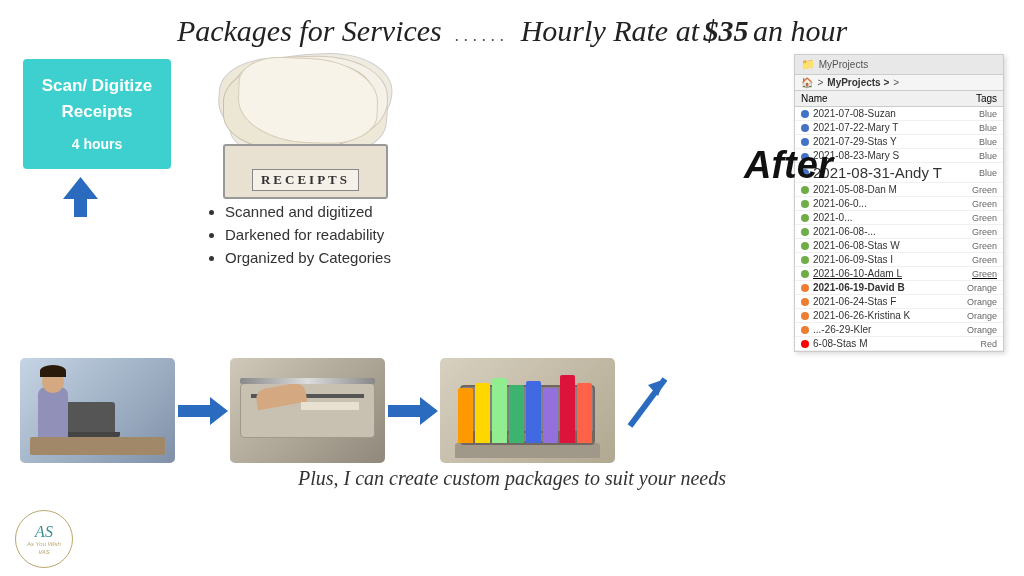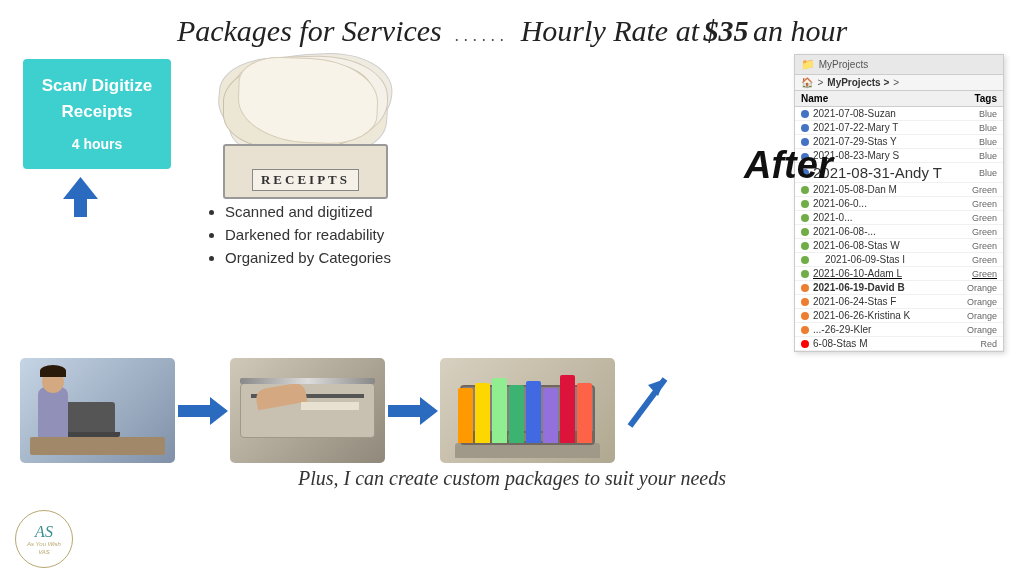--- a/index.html
+++ b/index.html
@@ -74,21 +74,21 @@
         <span style="font-size:10px; color:#555;">MyProjects</span>
       </div>
 
       <div style="font-size:10px; padding:2px 6px; background:#f5f5f5; border-bottom:1px solid #ccc; color:#555; display:flex; align-items:center; gap:4px;">
         <span>🏠</span>
         <span> &gt; </span>
         <span style="color:#333; font-weight:bold;">MyProjects &gt;</span>
         <span> &gt; </span>
       </div>
 
-      <div style="display:flex; justify-content:space-between; padding:2px 6px; background:#f0f0f0; border-bottom:1px solid #ccc; font-weight:bold; font-size:10px;">
+      <div style="display:flex; justify-content:space-between; padding:2px 6px; background:#f0f0f0; border-bottom:1px solid #ccc; font-weight:normal; font-size:10px;">
         <span>Name</span>
         <span>Tags</span>
       </div>
 
       <div id="fb-rows-container">
           <div style="display: flex; align-items: center; padding: 1px 6px; font-size: 10px; border-bottom: 1px solid rgb(240, 240, 240); cursor: pointer;">
       <span style="width:8px;height:8px;border-radius:50%;background:#4472C4;margin-right:4px;flex-shrink:0;display:inline-block;"></span>
       <span style="flex:1;color:#333;font-size:10px;">2021-07-08-Suzan</span>
       <span style="color:#666;font-size:9px;">Blue</span>
     </div>
@@ -130,21 +130,21 @@
           <div style="display: flex; align-items: center; padding: 1px 6px; font-size: 10px; border-bottom: 1px solid rgb(240, 240, 240); cursor: pointer;">
       <span style="width:8px;height:8px;border-radius:50%;background:#70AD47;margin-right:4px;flex-shrink:0;display:inline-block;"></span>
       <span style="flex:1;color:#333;font-size:10px;">2021-06-08-...</span>
       <span style="color:#666;font-size:9px;">Green</span>
     </div>
           <div style="display: flex; align-items: center; padding: 1px 6px; font-size: 10px; border-bottom: 1px solid rgb(240, 240, 240); cursor: pointer;">
       <span style="width:8px;height:8px;border-radius:50%;background:#70AD47;margin-right:4px;flex-shrink:0;display:inline-block;"></span>
       <span style="flex:1;color:#333;font-size:10px;">2021-06-08-Stas W</span>
       <span style="color:#666;font-size:9px;">Green</span>
     </div>
-          <div style="display: flex; align-items: center; padding: 1px 6px; font-size: 10px; border-bottom: 1px solid rgb(240, 240, 240); cursor: pointer; gap: 12px;">
+          <div style="display: flex; align-items: center; padding: 1px 6px; font-size: 10px; border-bottom: 1px solid rgb(240, 240, 240); cursor: pointer;">
       <span style="width:8px;height:8px;border-radius:50%;background:#70AD47;margin-right:4px;flex-shrink:0;display:inline-block;"></span>
       <span style="flex:1;color:#333;font-size:10px;">2021-06-09-Stas I</span>
       <span style="color:#666;font-size:9px;">Green</span>
     </div>
           <div style="display: flex; align-items: center; padding: 1px 6px; font-size: 10px; border-bottom: 1px solid rgb(240, 240, 240); cursor: pointer; text-decoration: underline;">
       <span style="width:8px;height:8px;border-radius:50%;background:#70AD47;margin-right:4px;flex-shrink:0;display:inline-block;"></span>
       <span style="flex:1;color:#333;font-size:10px;">2021-06-10-Adam L</span>
       <span style="color:#666;font-size:9px;">Green</span>
     </div>
           <div style="display: flex; align-items: center; padding: 1px 6px; font-size: 10px; border-bottom: 1px solid rgb(240, 240, 240); cursor: pointer;">

